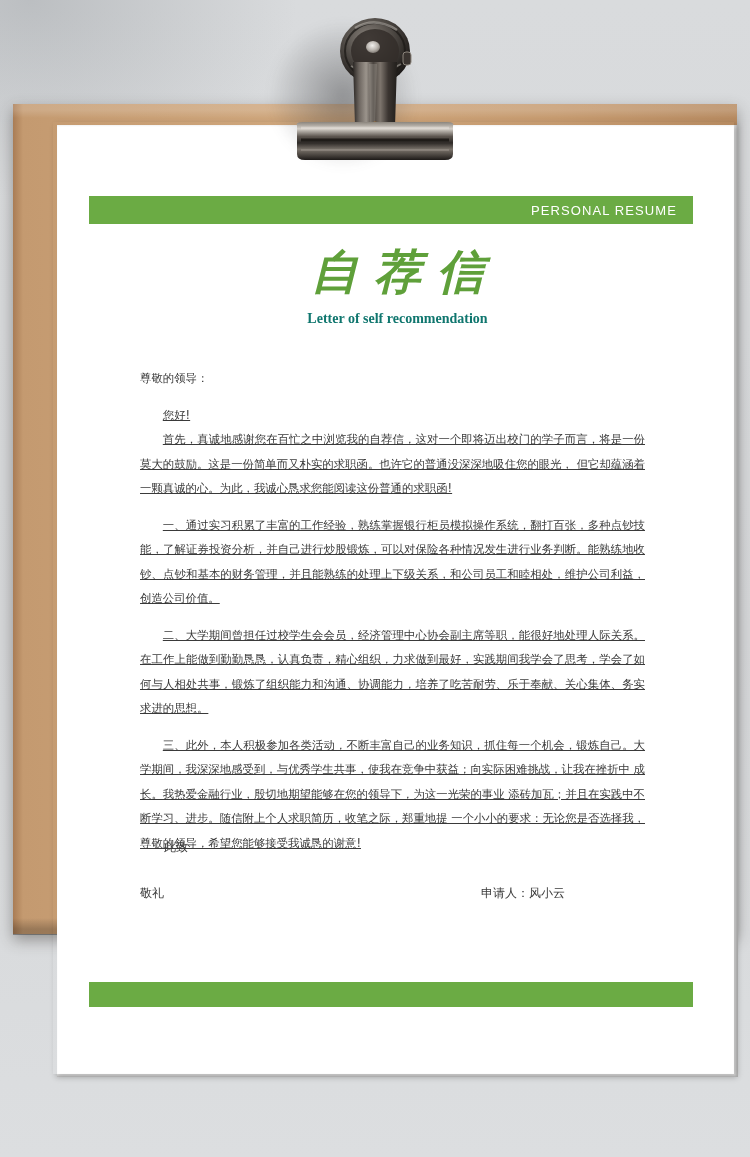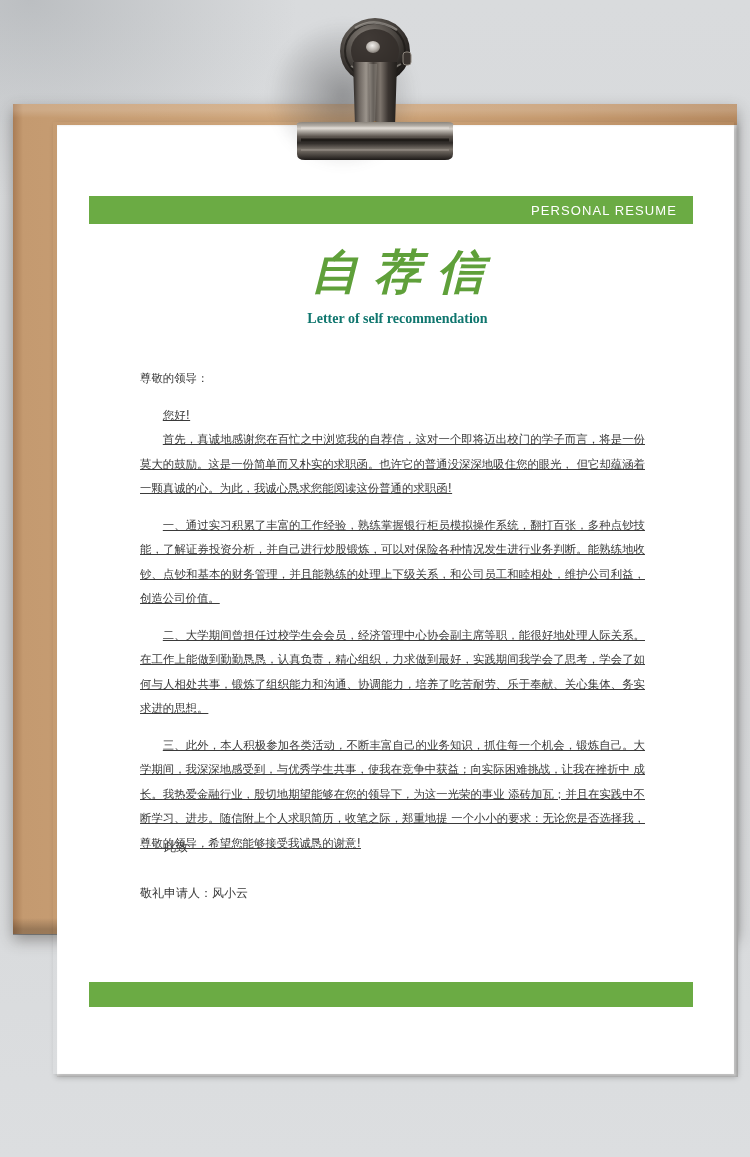--- a/index.html
+++ b/index.html
@@ -177,21 +177,21 @@
     font-size: 12px;
     line-height: 24px;
     font-family: "DejaVu Sans", "Liberation Sans", sans-serif;
   }
   .closing-cizhi {
     text-indent: 2em;
     margin: 0 0 22px 0;
   }
   .closing-row {
     display: flex;
-    justify-content: flex-start;
+    justify-content: space-between;
     align-items: baseline;
   }
   .closing-sign {
     padding-right: 80px;
   }
 </style>
 </head>
 <body>
 
 <div class="backdrop">

